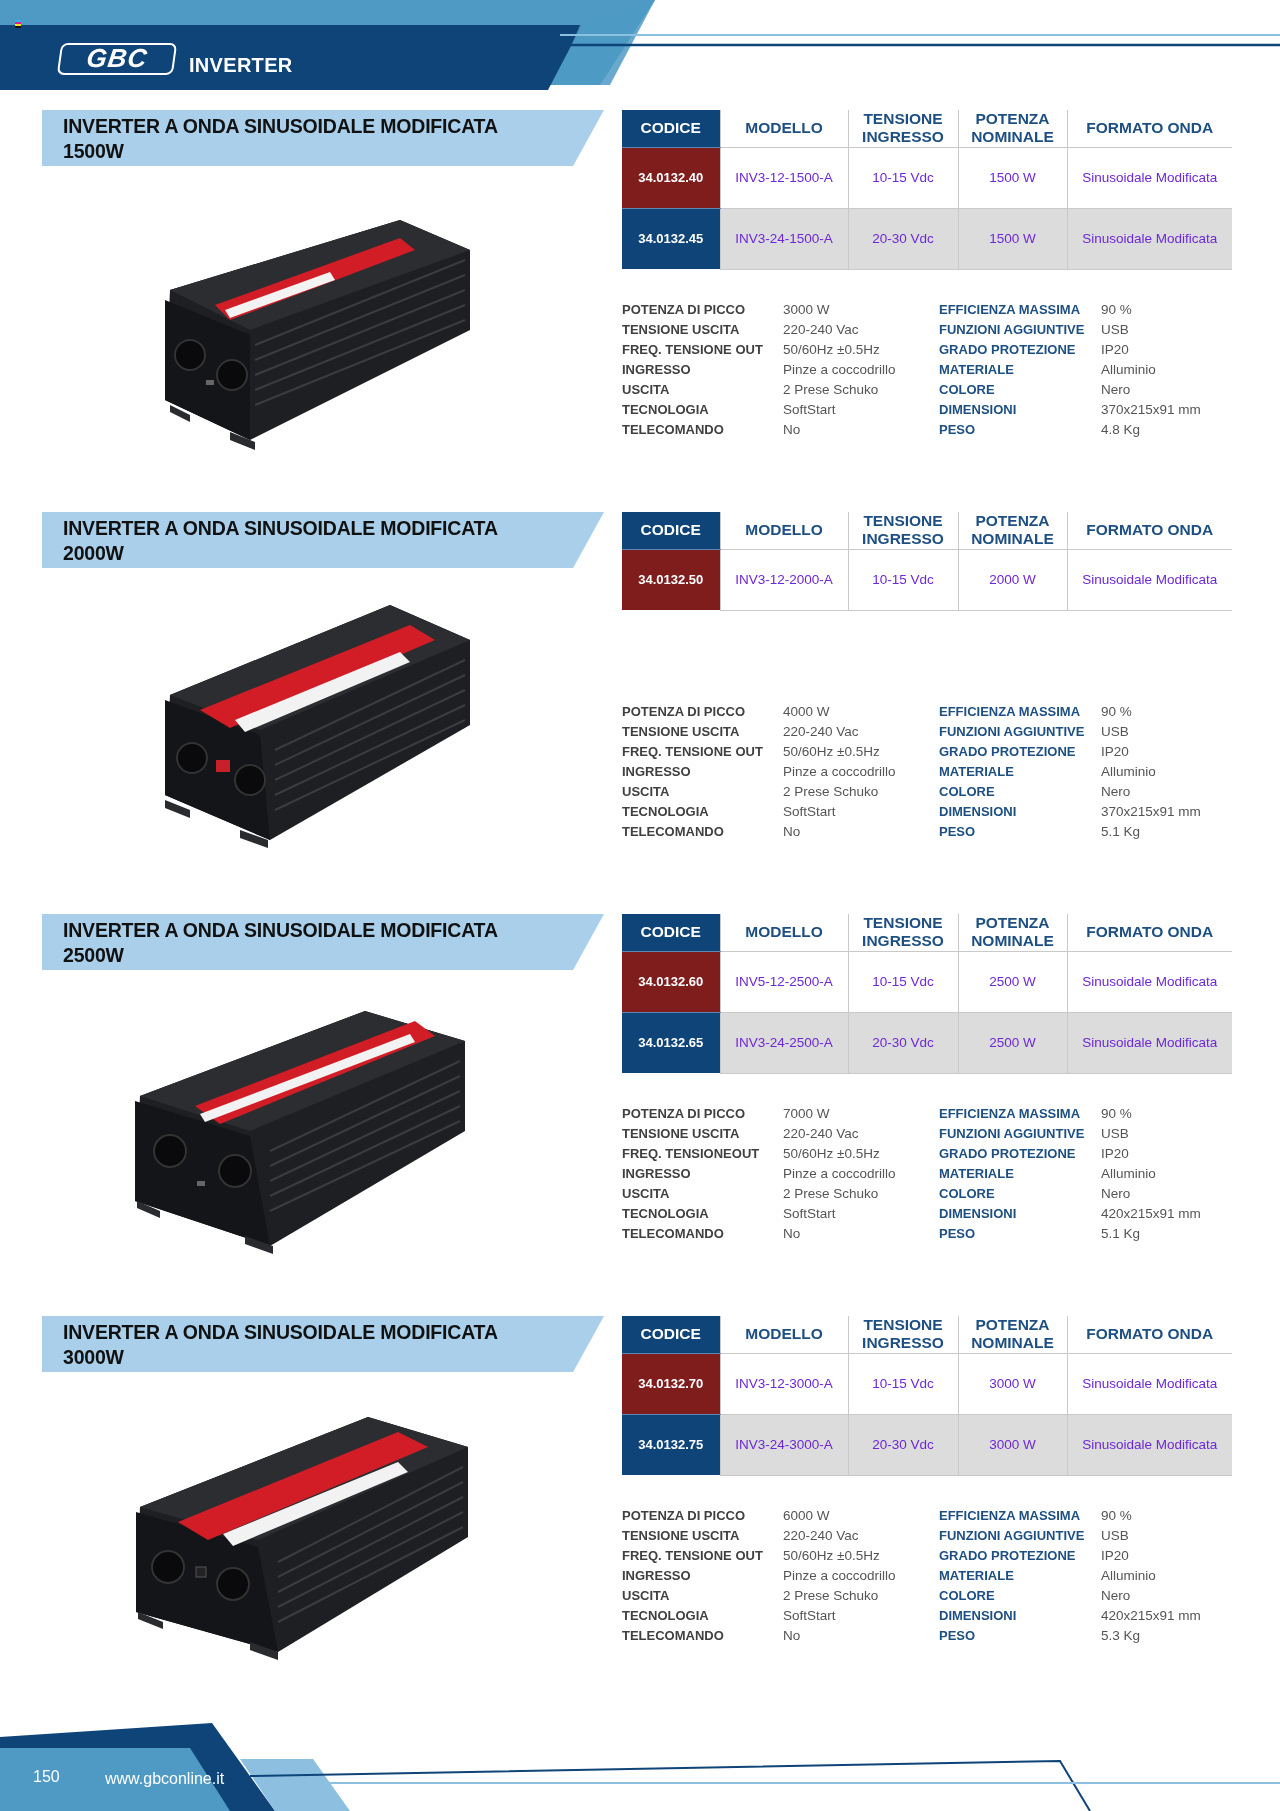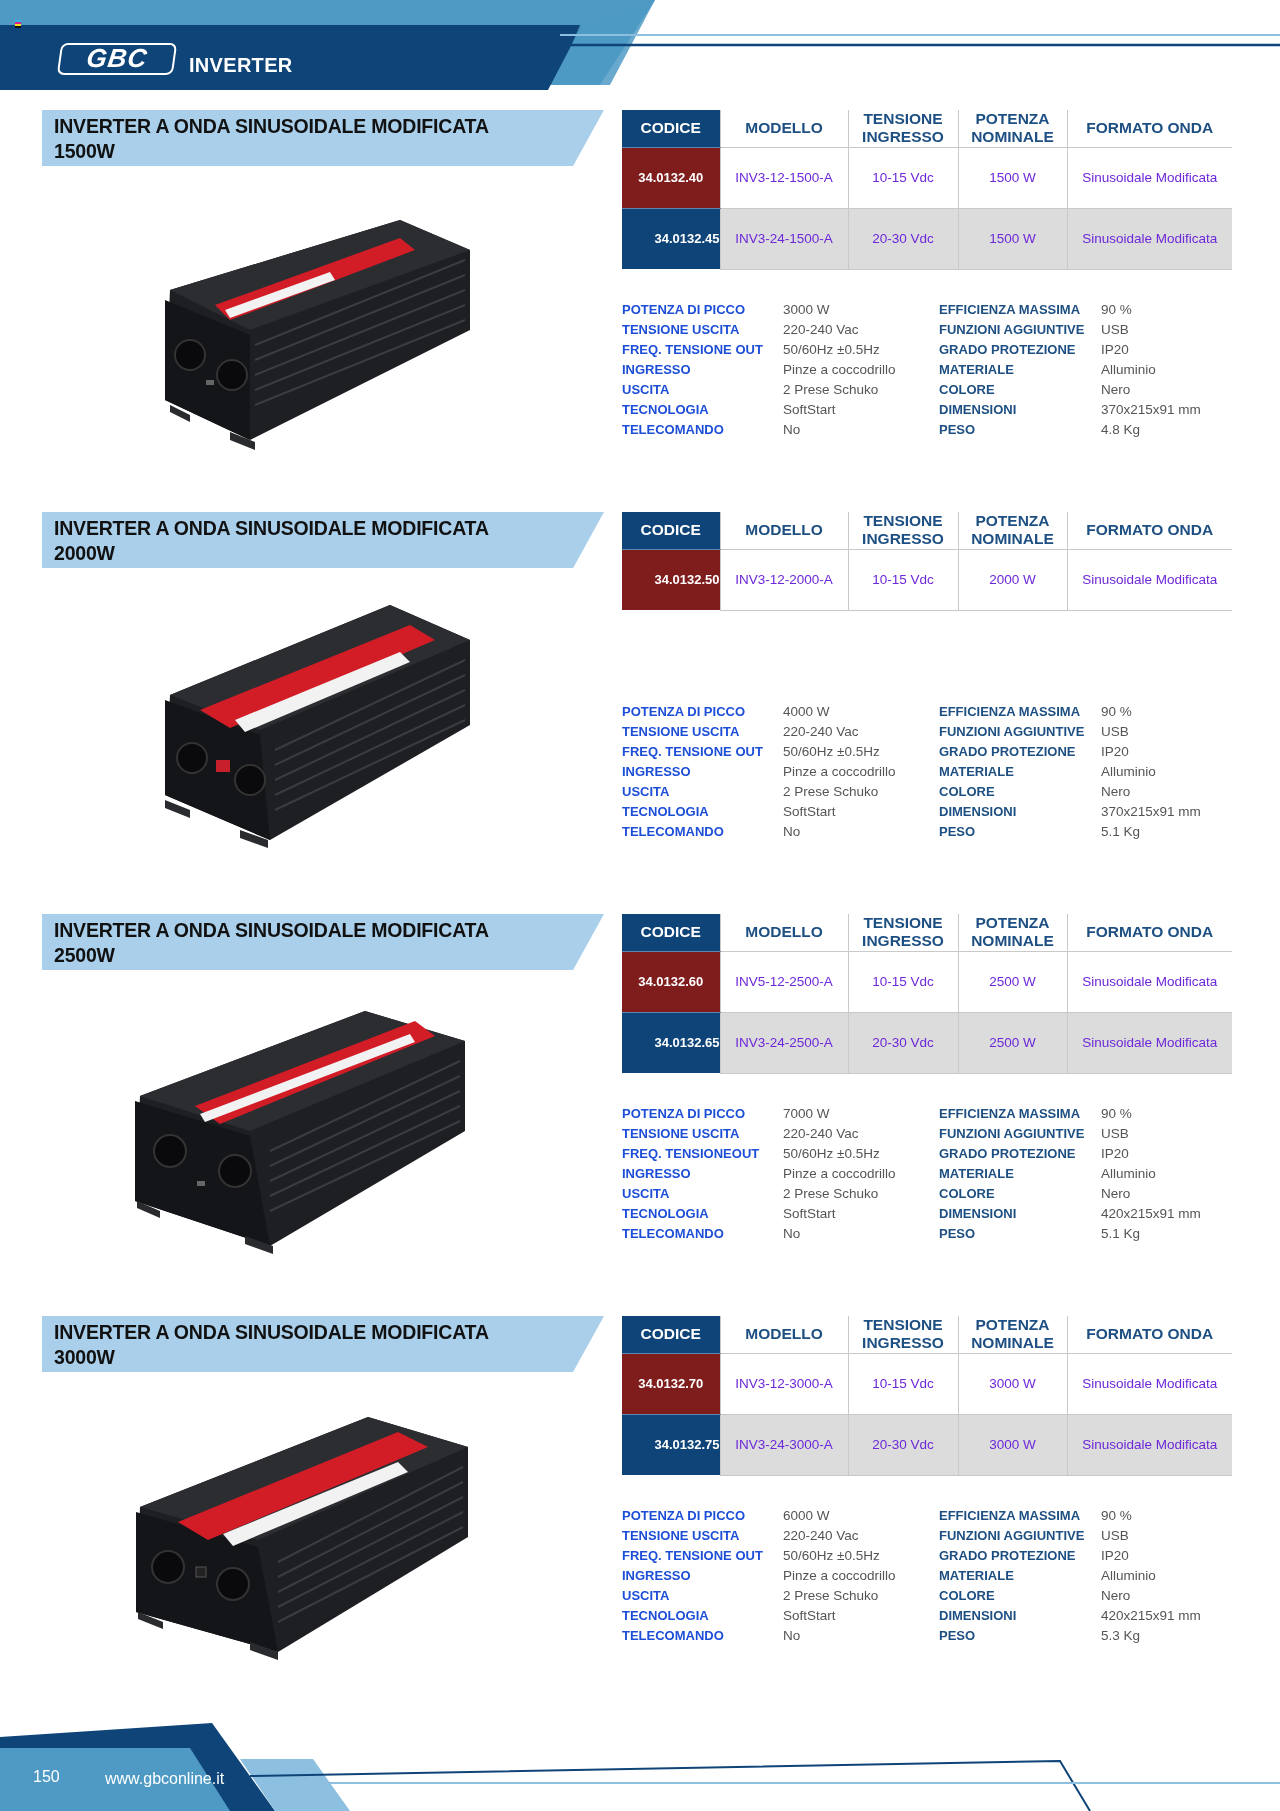--- a/index.html
+++ b/index.html
@@ -15,43 +15,43 @@
       font-size: 26px; letter-spacing: 1px; line-height: 27px; text-align: center; transform: skewX(-8deg); }
     .hdr-title { position: absolute; left: 189px; top: 54px; color: #ffffff; font-weight: bold;
       font-size: 20px; letter-spacing: 0.3px; }
     .cmyk { position: absolute; left: 15px; top: 20px; width: 6px; height: 8px; }
     .cmyk i { display: block; height: 2px; }
 
     
     .section { position: absolute; left: 0; width: 1280px; height: 370px; }
     .sec-title { position: absolute; left: 42px; top: 0; width: 562px; height: 56px;
       background: #a9cfeb; clip-path: polygon(0 0, 100% 0, 94.5% 100%, 0 100%);
-      padding: 4px 0 0 12px; }
+      padding: 4px 0 0 21px; }
     .sec-title span { display: block; font-weight: bold; font-size: 19.5px; line-height: 25px; color: #111111; letter-spacing: -0.2px; }
 
     .product-img { position: absolute; left: 130px; top: 100px; width: 360px; height: 250px; }
 
     table.spec { position: absolute; left: 622px; top: 0; width: 610px; border-collapse: collapse; }
     table.spec th { height: 37px; font-weight: bold; font-size: 15.5px; line-height: 18px; color: #1d4f82;
       background: #ffffff; border-left: 1px solid #c9c9c9; text-align: center; padding: 0 2px;
       border-bottom: 1.5px solid #c9c9c9; }
     table.spec th.codice { background: #0e4477; color: #ffffff; border-left: none; border-bottom: 1.5px solid #5e86b0; }
     table.spec td { height: 61px; text-align: center; font-size: 13.5px; color: #6d28d9;
       border-left: 1px solid #c9c9c9; border-bottom: 1.5px solid #c9c9c9; }
     table.spec td.codice { background: #7f1d1d; color: #ffffff; font-weight: bold; font-size: 13px; border-left: none;
       border-bottom: 1.5px solid #5e86b0; }
     table.spec tr.alt td { background: #dcdcdc; }
     table.spec tr.alt td.codice { background: #0e4477; }
-    table.spec tr:last-child td.codice { border-bottom: none; text-align: right; }
+    table.spec tr:last-child td.codice { border-bottom: none; }
     table.spec col.c1 { width: 98px; } table.spec col.c2 { width: 128px; }
     table.spec col.c3 { width: 110px; } table.spec col.c4 { width: 109px; } table.spec col.c5 { width: 165px; }
 
     .props { position: absolute; left: 622px; width: 620px; }
     .prop-row { height: 20px; display: flex; font-size: 13.5px; line-height: 20px; }
-    .prop-k1 { width: 161px; color: #1d4ed8; font-weight: bold; font-size: 13px; }
+    .prop-k1 { width: 161px; color: #404040; font-weight: bold; font-size: 13px; }
     .prop-v1 { width: 156px; color: #555555; }
     .prop-k2 { width: 162px; color: #1d4f82; font-weight: bold; font-size: 13px; }
     .prop-v2 { color: #555555; }
 
     
     .ftr { position: absolute; left: 0; top: 1700px; width: 1280px; height: 111px; }
     .ftr svg { position: absolute; left: 0; top: 0; }
     .ftr-page { position: absolute; left: 33px; top: 68px; color: #ffffff; font-size: 16px; }
     .ftr-url { position: absolute; left: 105px; top: 70px; color: #ffffff; font-size: 16px; }
   </style>

